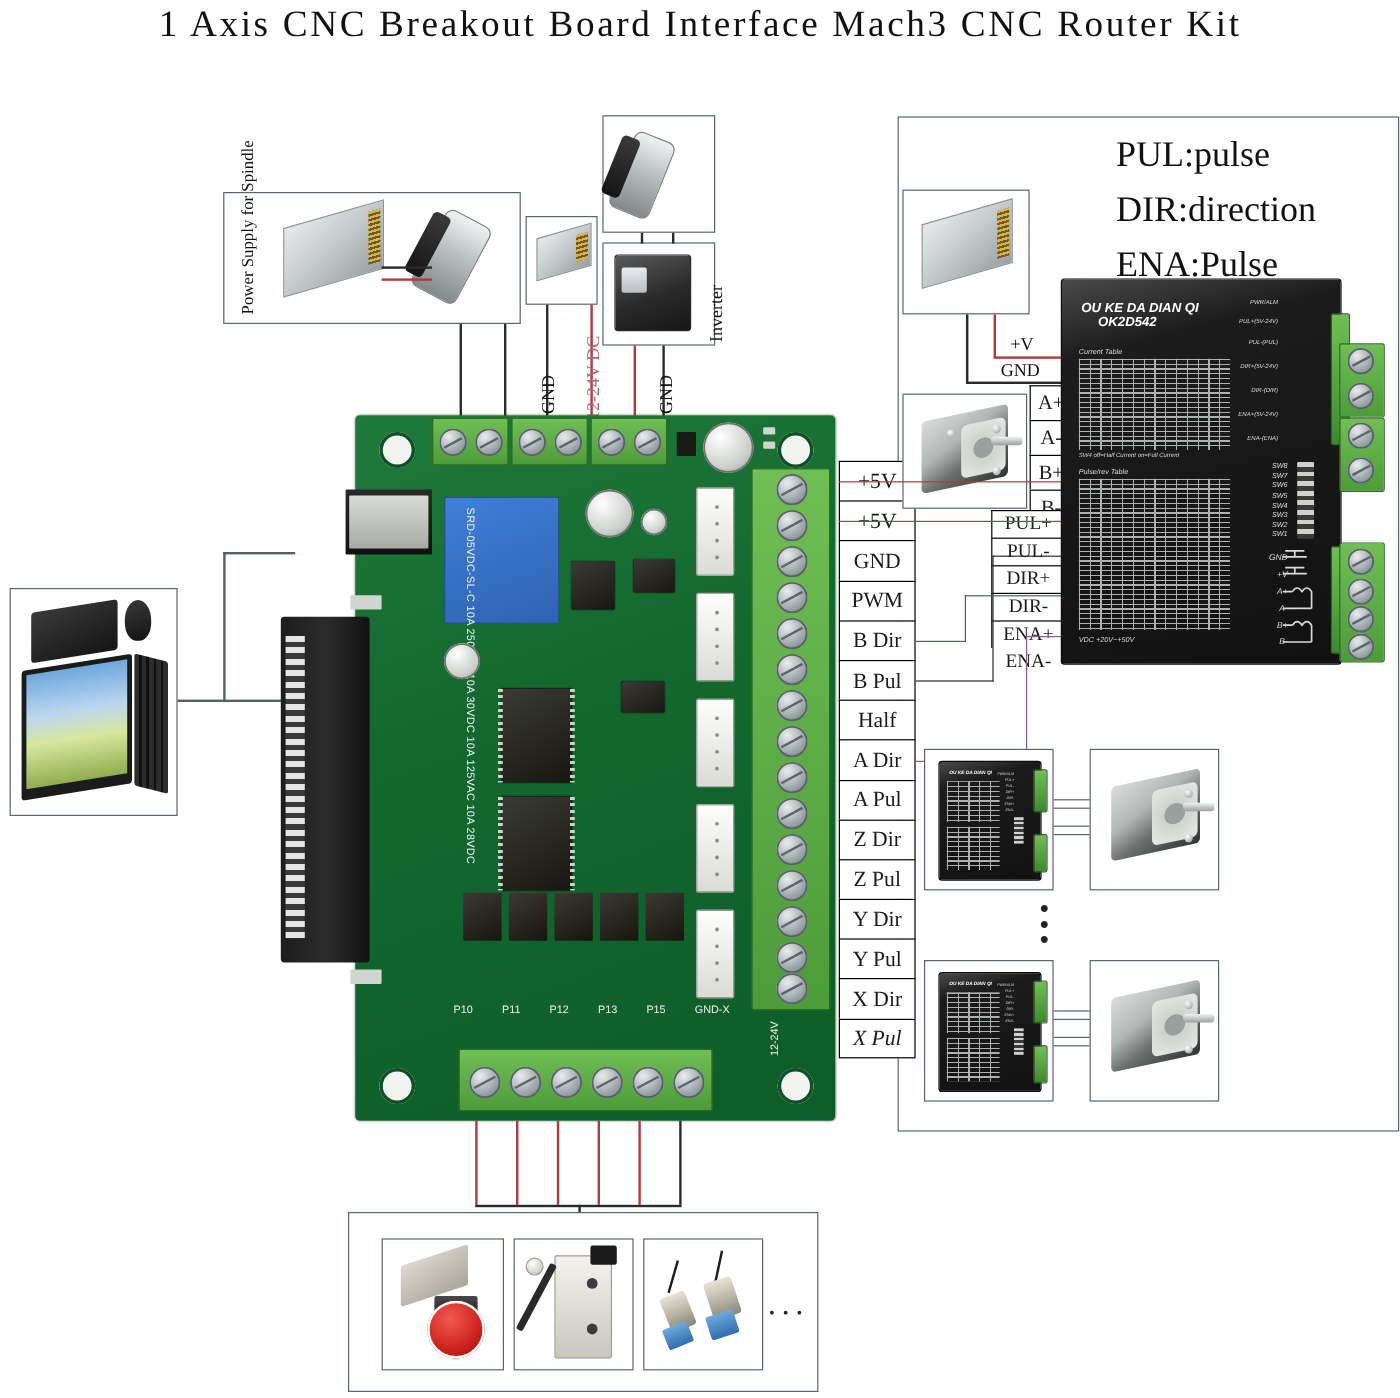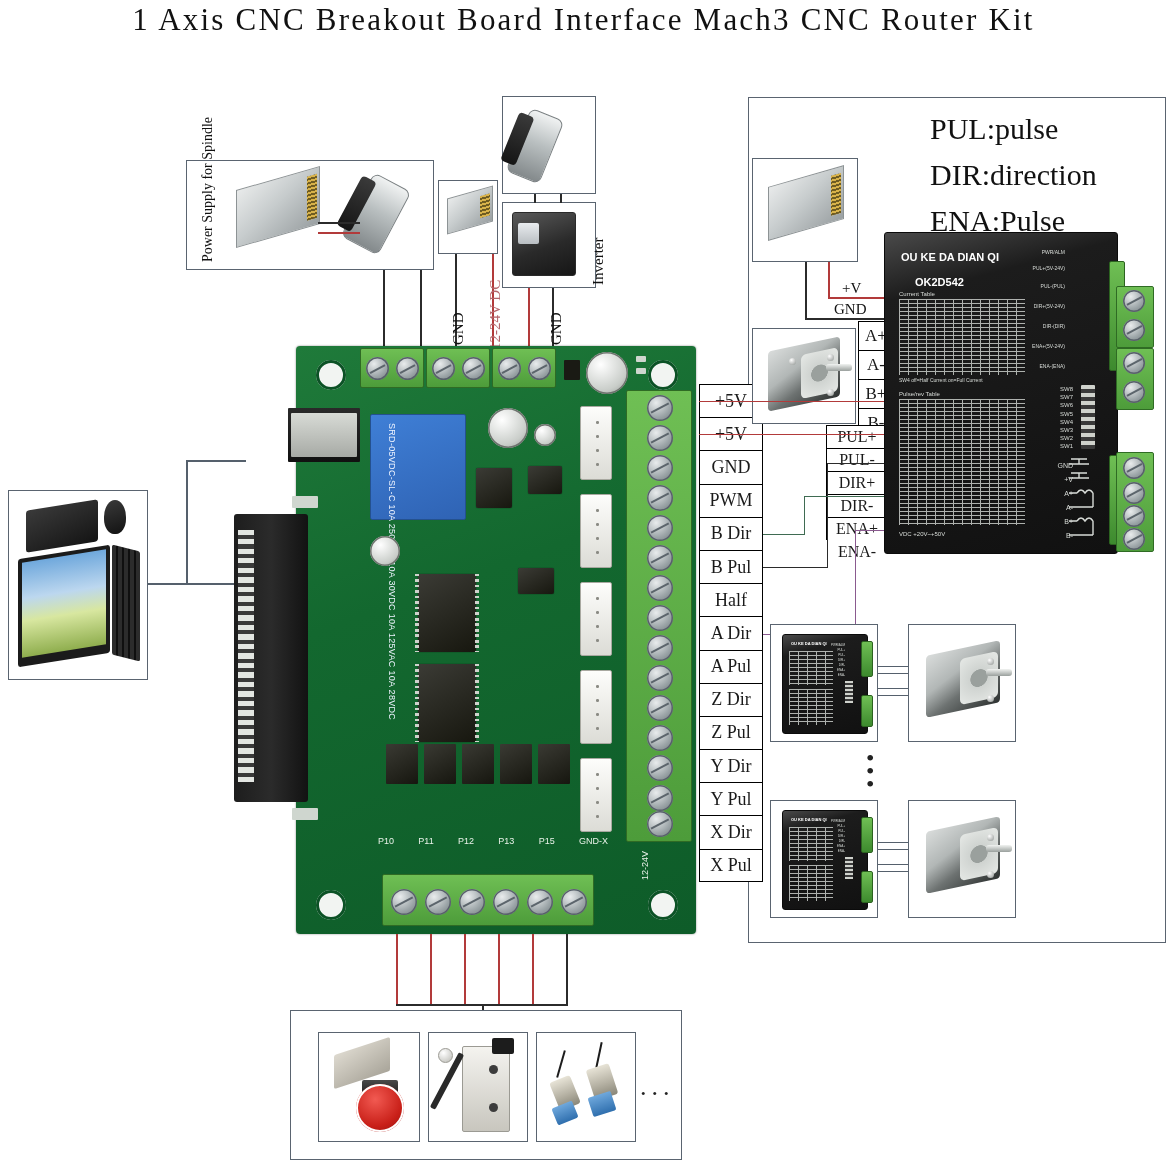--- a/index.html
+++ b/index.html
@@ -20,21 +20,21 @@
   
   .lbl{position:absolute;font-size:18px;color:#111;white-space:nowrap;}
   .vlbl{position:absolute;font-size:15px;color:#111;white-space:nowrap;
         transform-origin:0 0;transform:rotate(-90deg);}
 
   
   #siglist{position:absolute;left:699px;top:384px;width:64px;}
   .sigrow{height:33.2px;border:1px solid #000;border-bottom:none;
           box-sizing:border-box;display:flex;align-items:center;
           justify-content:center;font-size:18px;background:#fff;}
-  .sigrow:last-child{border-bottom:1px solid #000;}
+  .sigrow:last-child{border-bottom:1px solid #000;font-style:italic;}
 
   
   #drvlist{position:absolute;left:826px;top:425px;width:62px;}
   .drow{height:23px;border:1px solid #000;border-bottom:none;box-sizing:border-box;
         display:flex;align-items:center;justify-content:center;font-size:16px;background:#fff;}
   .drow:last-child{border-bottom:1px solid #000;}
   .drow.plain{border:none;background:transparent;}
 
   
   #coillist{position:absolute;left:858px;top:321px;width:36px;}
@@ -99,21 +99,21 @@
        background:linear-gradient(150deg,#d9dcdb 0%,#b2b7b6 38%,#6d7271 62%,#2d3130 100%);
        border-radius:4px;transform:skewY(-12deg);}
   .motor .face{position:absolute;right:2px;top:12%;width:52%;height:74%;
        background:radial-gradient(circle at 50% 50%,#9aa09d 0 28%,#cfd3d0 30%,#e6e9e6 100%);
        border-radius:5px;transform:skewY(-12deg);}
   .motor .shaft{position:absolute;right:-12px;top:34%;width:26px;height:7px;border-radius:3px;
        background:linear-gradient(180deg,#f1f3f1,#9aa09d);}
   .motor .bolt{position:absolute;width:7px;height:7px;border-radius:50%;
        background:radial-gradient(circle at 35% 30%,#fff,#8d928f);}
   .drv{position:absolute;background:linear-gradient(165deg,#4a4a4a 0%,#1c1c1c 18%,#111 100%);
-       border-radius:3px;border:1px solid #0b0b0b;}
+       border-radius:3px;border:1px solid #0b0b0b;font-style:italic;}
   .drv .tbl{position:absolute;background:
        repeating-linear-gradient(180deg,#c9cdc9 0 1px,transparent 1px 4px),
        repeating-linear-gradient(90deg,#c9cdc9 0 1px,transparent 1px 9px);
        opacity:.85;}
   .drv .gt{position:absolute;right:-8px;width:14px;
        background:linear-gradient(180deg,#6fbf54,#3d8a2e);border:1px solid #2c6320;border-radius:2px;}
   .drv .lbls{position:absolute;color:#d8dcd8;font-size:5px;line-height:7.5px;
        font-family:"Liberation Sans",sans-serif;text-align:right;white-space:nowrap;}
   .drvtitle{position:absolute;color:#fff;font-family:"Liberation Sans",sans-serif;font-weight:bold;
        white-space:nowrap;}
@@ -419,21 +419,21 @@
 <div class="wire green" style="left:763px;top:534px;width:42px;height:1.4px;"></div>
 <div class="wire green" style="left:804px;top:496px;width:1.4px;height:39px;"></div>
 <div class="wire green" style="left:804px;top:496px;width:84px;height:1.4px;"></div>
 
 <div class="wire purple" style="left:763px;top:634px;width:93px;height:1.4px;"></div>
 <div class="wire purple" style="left:855px;top:530px;width:1.4px;height:105px;"></div>
 <div class="wire purple" style="left:855px;top:530px;width:33px;height:1.4px;"></div>
 
 <div class="drv" style="left:884px;top:232px;width:232px;height:320px;">
   <div class="drvtitle" style="left:16px;top:18px;font-size:11px;">OU KE DA DIAN QI</div>
-  <div class="drvtitle" style="left:30px;top:43px;font-size:11px;">OK2D542</div>
+  <div class="drvtitle" style="left:30px;top:30px;font-size:11px;">OK2D542</div>
 
   <div style="position:absolute;left:14px;top:58px;color:#d8dcd8;font-size:6px;font-family:'Liberation Sans',sans-serif;">Current Table</div>
   <div class="tbl" style="left:14px;top:66px;width:126px;height:76px;"></div>
   <div style="position:absolute;left:14px;top:144px;color:#d8dcd8;font-size:5px;font-family:'Liberation Sans',sans-serif;white-space:nowrap;">SW4 off=Half Current on=Full Current</div>
 
   <div style="position:absolute;left:14px;top:158px;color:#d8dcd8;font-size:6px;font-family:'Liberation Sans',sans-serif;">Pulse/rev Table</div>
   <div class="tbl" style="left:14px;top:166px;width:126px;height:126px;"></div>
   <div style="position:absolute;left:14px;top:298px;color:#d8dcd8;font-size:6px;font-family:'Liberation Sans',sans-serif;">VDC +20V~+50V</div>
 
   <div class="lbls" style="right:52px;top:16px;">PWR/ALM</div>

